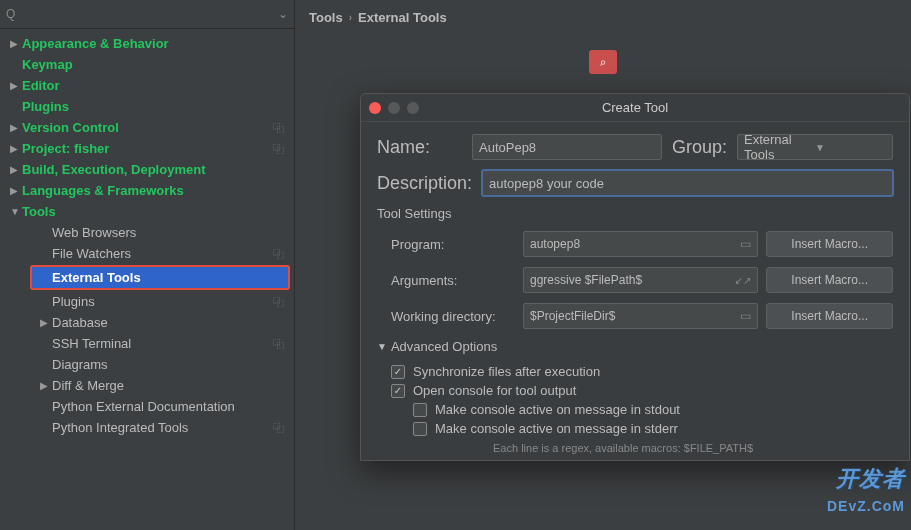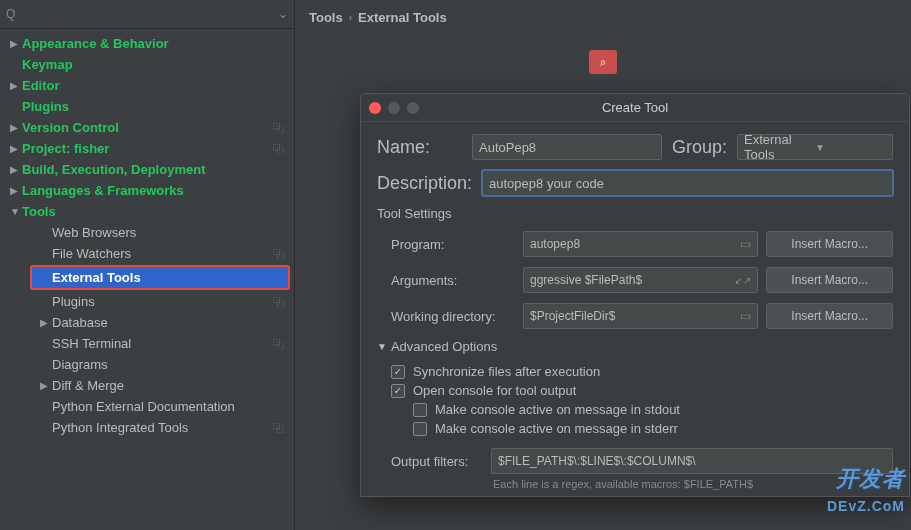--- a/index.html
+++ b/index.html
@@ -233,26 +233,20 @@
           <span>Open console for tool output</span>
         </div>
         <div class="check-row indent">
           <span class="checkbox"></span>
           <span>Make console active on message in stdout</span>
         </div>
         <div class="check-row indent">
           <span class="checkbox"></span>
           <span>Make console active on message in stderr</span>
         </div>
-        <div class="out-row">
-          <label>Output filters:</label>
-          <div class="fs-field">
-            <span class="txt">$FILE_PATH$\:$LINE$\:$COLUMN$\</span>
-          </div>
-        </div>
         <div class="hint">Each line is a regex, available macros: $FILE_PATH$</div>
       </div>
     </div>
   </div>
 
   <div class="watermark">开发者</div>
   <div class="watermark2">DEvZ.CoM</div>
 </div>
 
 </body></html>

